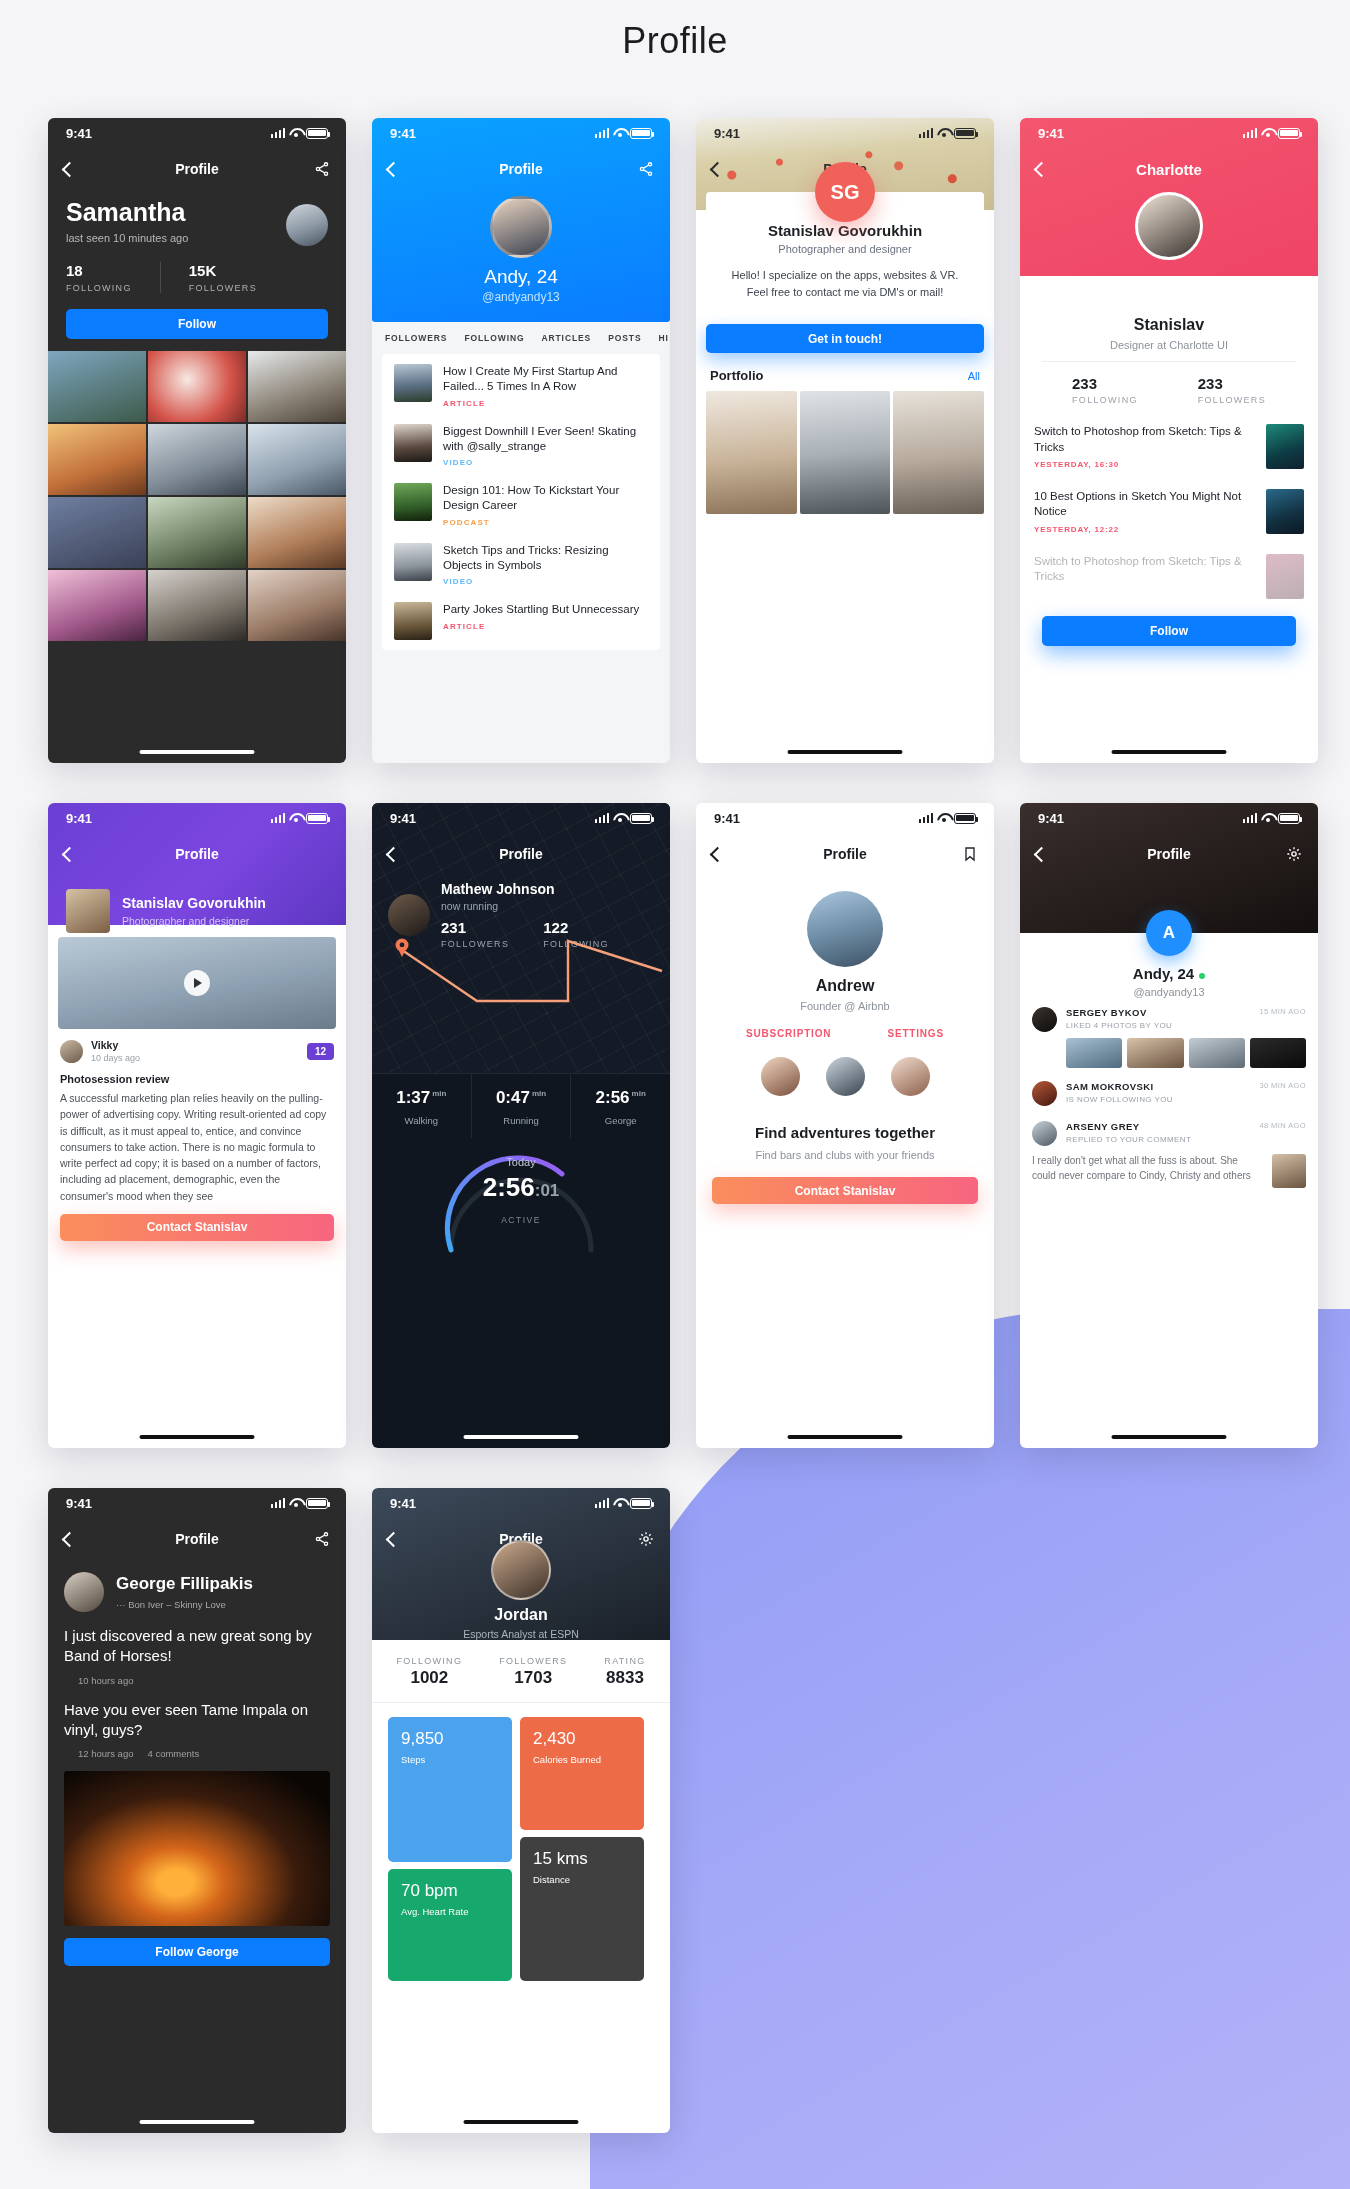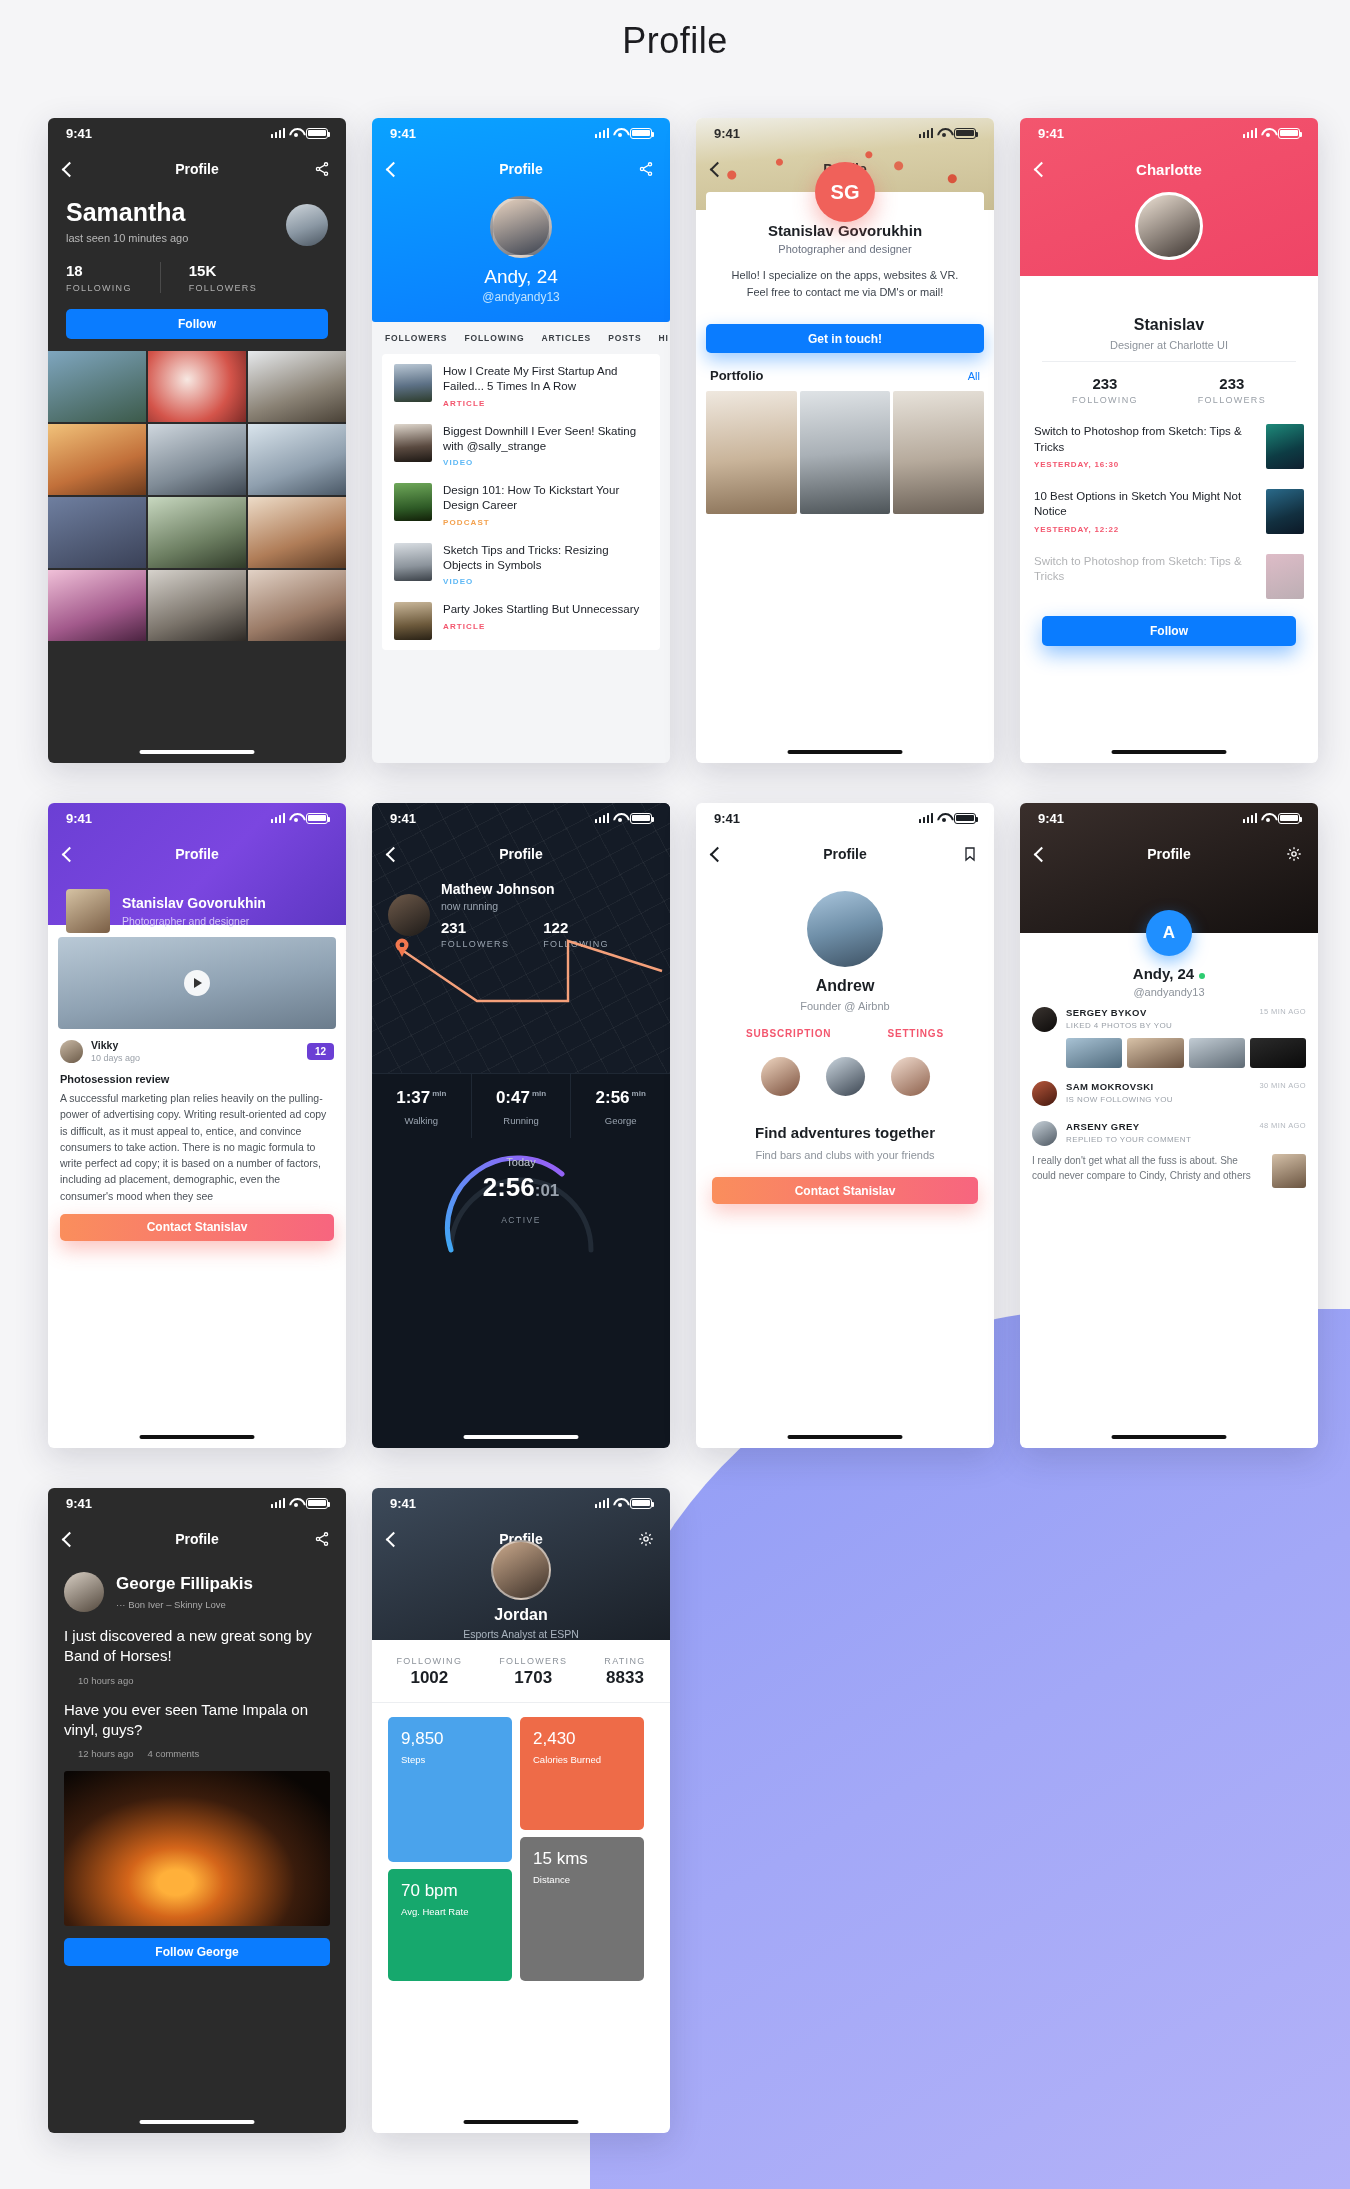--- a/index.html
+++ b/index.html
@@ -115,21 +115,21 @@
 
   
   #p4{ left:972px; top:0; background:#fff; color:#1b1f24;}
   #p4 .top{ height:158px; background:linear-gradient(160deg,#f3566e,#ef4466); color:#fff; position:relative;}
   #p4 .av{ position:absolute; left:50%; top:74px; transform:translateX(-50%);
     width:68px;height:68px;border-radius:50%; background:linear-gradient(150deg,#efe3d6,#3c3430); border:3px solid #fff;}
   #p4 .nm{ text-align:center; margin-top:40px; font-size:16px; font-weight:600;}
   #p4 .role{ text-align:center; font-size:11px; color:#8d939b; margin-top:5px;}
   #p4 .stats{ display:flex; justify-content:center; gap:60px; padding:13px 0 10px; margin:10px 22px 0;
     border-top:1px solid #eceef1;}
-  #p4 .st{ text-align:center;}
+  #p4 .st{ }
   #p4 .st .stat-l{ color:#9aa0a8; margin-top:3px;}
   .nrow{ display:flex; gap:11px; padding:9px 14px; align-items:flex-start;}
   .nrow .tx{ flex:1; font-size:11.5px; line-height:1.35; color:#20242b;}
   .nrow .tm{ font-size:8px; letter-spacing:.8px; color:#f3566e; margin-top:5px; font-weight:700;}
   .nrow .th{ width:38px;height:45px;border-radius:2px;background-size:cover;}
   #p4 .fb{ height:30px; margin:8px 22px; background:#0a7cff; box-shadow:0 8px 20px rgba(10,124,255,.45);}
 
   
   #p5{ left:0; top:685px; background:#fff; color:#1b1f24;}
   #p5 .top{ height:122px; background:linear-gradient(135deg,#6b3fd4,#7b46e0 55%,#5d37c2); color:#fff;
@@ -810,21 +810,21 @@
         <i>Steps</i>
       </div>
       <div class="ftile" style="left:148px;top:14px;width:124px;height:113px;background:#ee6b48">
         <b>2,430</b>
         <i>Calories Burned</i>
       </div>
       <div class="ftile" style="left:16px;top:166px;width:124px;height:112px;background:#16a86d">
         <b>70 bpm</b>
         <i>Avg. Heart Rate</i>
       </div>
-      <div class="ftile" style="left:148px;top:134px;width:124px;height:144px;background:#737373">
+      <div class="ftile" style="left:148px;top:134px;width:124px;height:144px;background:#404040">
         <b>15 kms</b>
         <i>Distance</i>
       </div>
     </div>
     <div class="home-ind"></div>
   </div>
 
 </div>
 
 </body></html>

